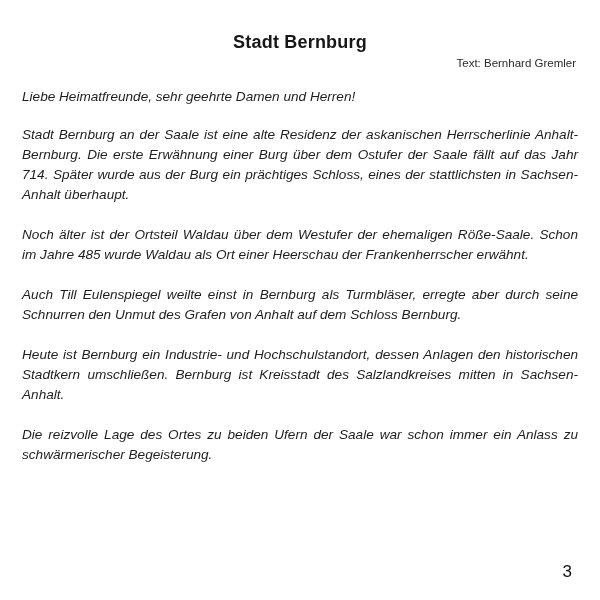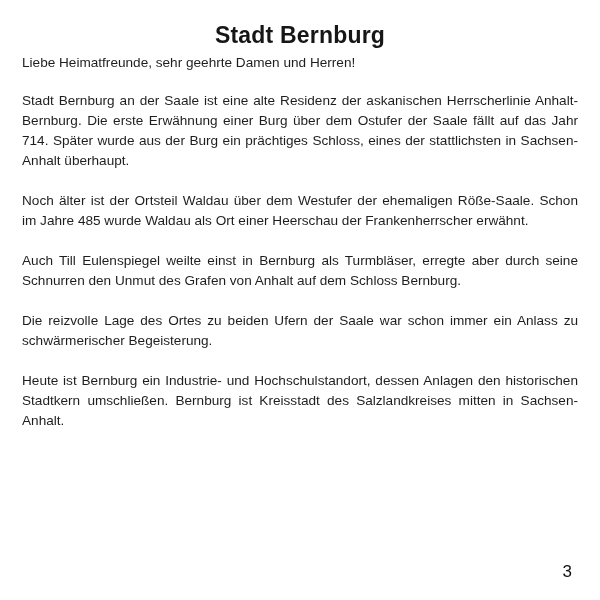--- a/index.html
+++ b/index.html
@@ -16,38 +16,39 @@
     overflow: hidden;
   }
   .page {
     position: absolute;
     inset: 0;
     padding: 20px 22px 0 22px;
     box-sizing: border-box;
   }
   .title {
     text-align: center;
-    font-size: 23px;
+    font-size: 18px;
     font-weight: bold;
     letter-spacing: 0.2px;
-    margin: 2px 0 4px 0;
+    margin: 12px 0 4px 0;
     color: #161616;
   }
   .credit {
     text-align: right;
     font-size: 11.5px;
     color: #2a2a2a;
     margin: 0 2px 18px 0;
   }
   .body-text p {
     font-size: 13.6px;
     line-height: 20px;
     text-align: justify;
     margin: 0 0 20px 0;
     color: #1e1e1e;
+    font-style: italic;
   }
   .body-text p.salutation {
     text-align: left;
     margin-bottom: 18px;
   }
   .body-text p:last-child {
     margin-bottom: 0;
   }
   .page-number {
     position: absolute;
@@ -57,25 +58,26 @@
     color: #111111;
   }
 </style>
 </head>
 <body>
 
 <div class="page">
 
   <h1 class="title">Stadt Bernburg</h1>
 
+  <div class="credit">Text: Bernhard Gremler</div>
 
   <div class="body-text">
     <p class="salutation">Liebe Heimatfreunde, sehr geehrte Damen und Herren!</p>
     <p>Stadt Bernburg an der Saale ist eine alte Residenz der askanischen Herrscherlinie Anhalt-Bernburg. Die erste Erwähnung einer Burg über dem Ostufer der Saale fällt auf das Jahr 714. Später wurde aus der Burg ein prächtiges Schloss, eines der stattlichsten in Sachsen-Anhalt überhaupt.</p>
     <p>Noch älter ist der Ortsteil Waldau über dem Westufer der ehemaligen Röße-Saale. Schon im Jahre 485 wurde Waldau als Ort einer Heerschau der Frankenherrscher erwähnt.</p>
     <p>Auch Till Eulenspiegel weilte einst in Bernburg als Turmbläser, erregte aber durch seine Schnurren den Unmut des Grafen von Anhalt auf dem Schloss Bernburg.</p>
+    <p>Heute ist Bernburg ein Industrie- und Hochschulstandort, dessen Anlagen den historischen Stadtkern umschließen. Bernburg ist Kreisstadt des Salzlandkreises mitten in Sachsen-Anhalt.</p>
     <p>Die reizvolle Lage des Ortes zu beiden Ufern der Saale war schon immer ein Anlass zu schwärmerischer Begeisterung.</p>
-    <p>Heute ist Bernburg ein Industrie- und Hochschulstandort, dessen Anlagen den historischen Stadtkern umschließen. Bernburg ist Kreisstadt des Salzlandkreises mitten in Sachsen-Anhalt.</p>
   </div>
 
   <div class="page-number">3</div>
 
 </div>
 
 </body></html>

